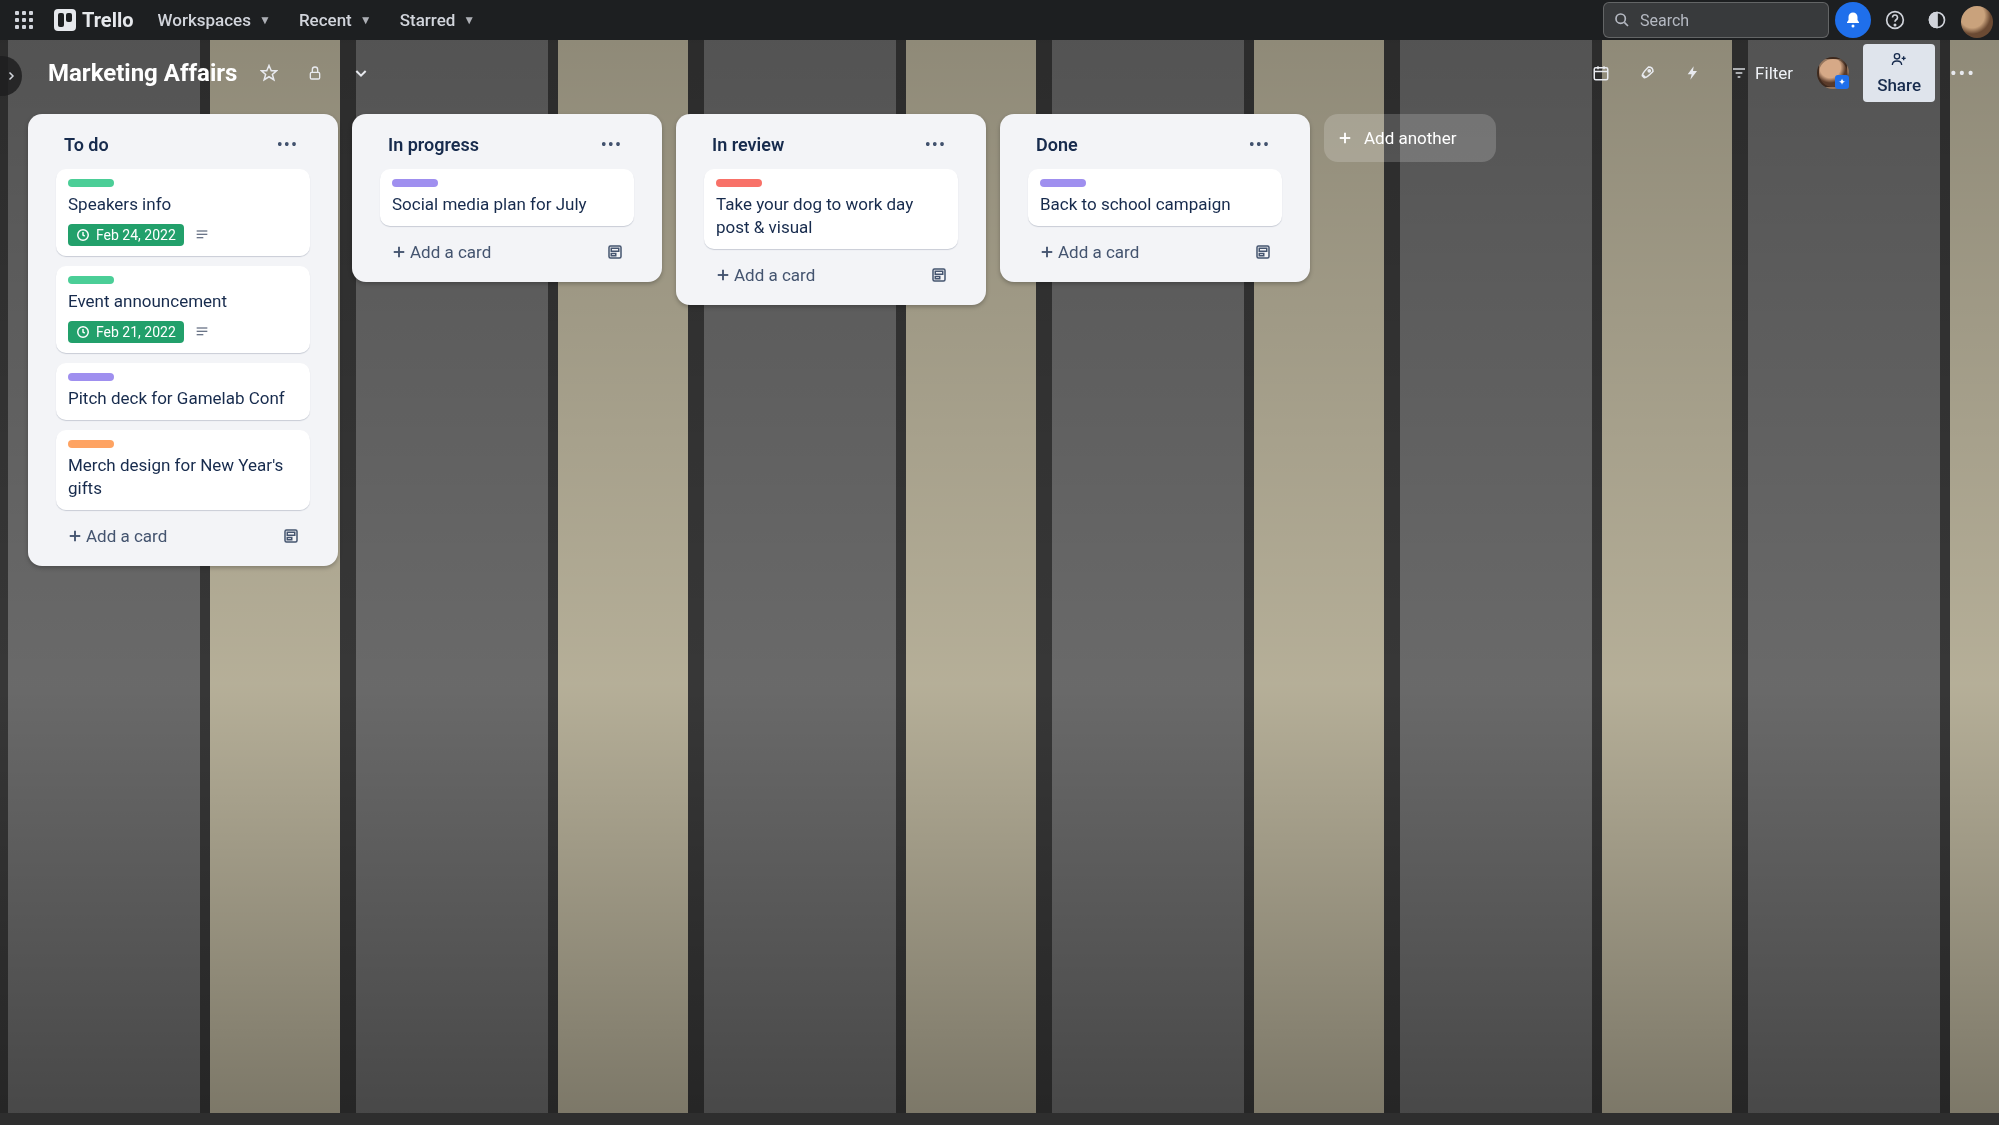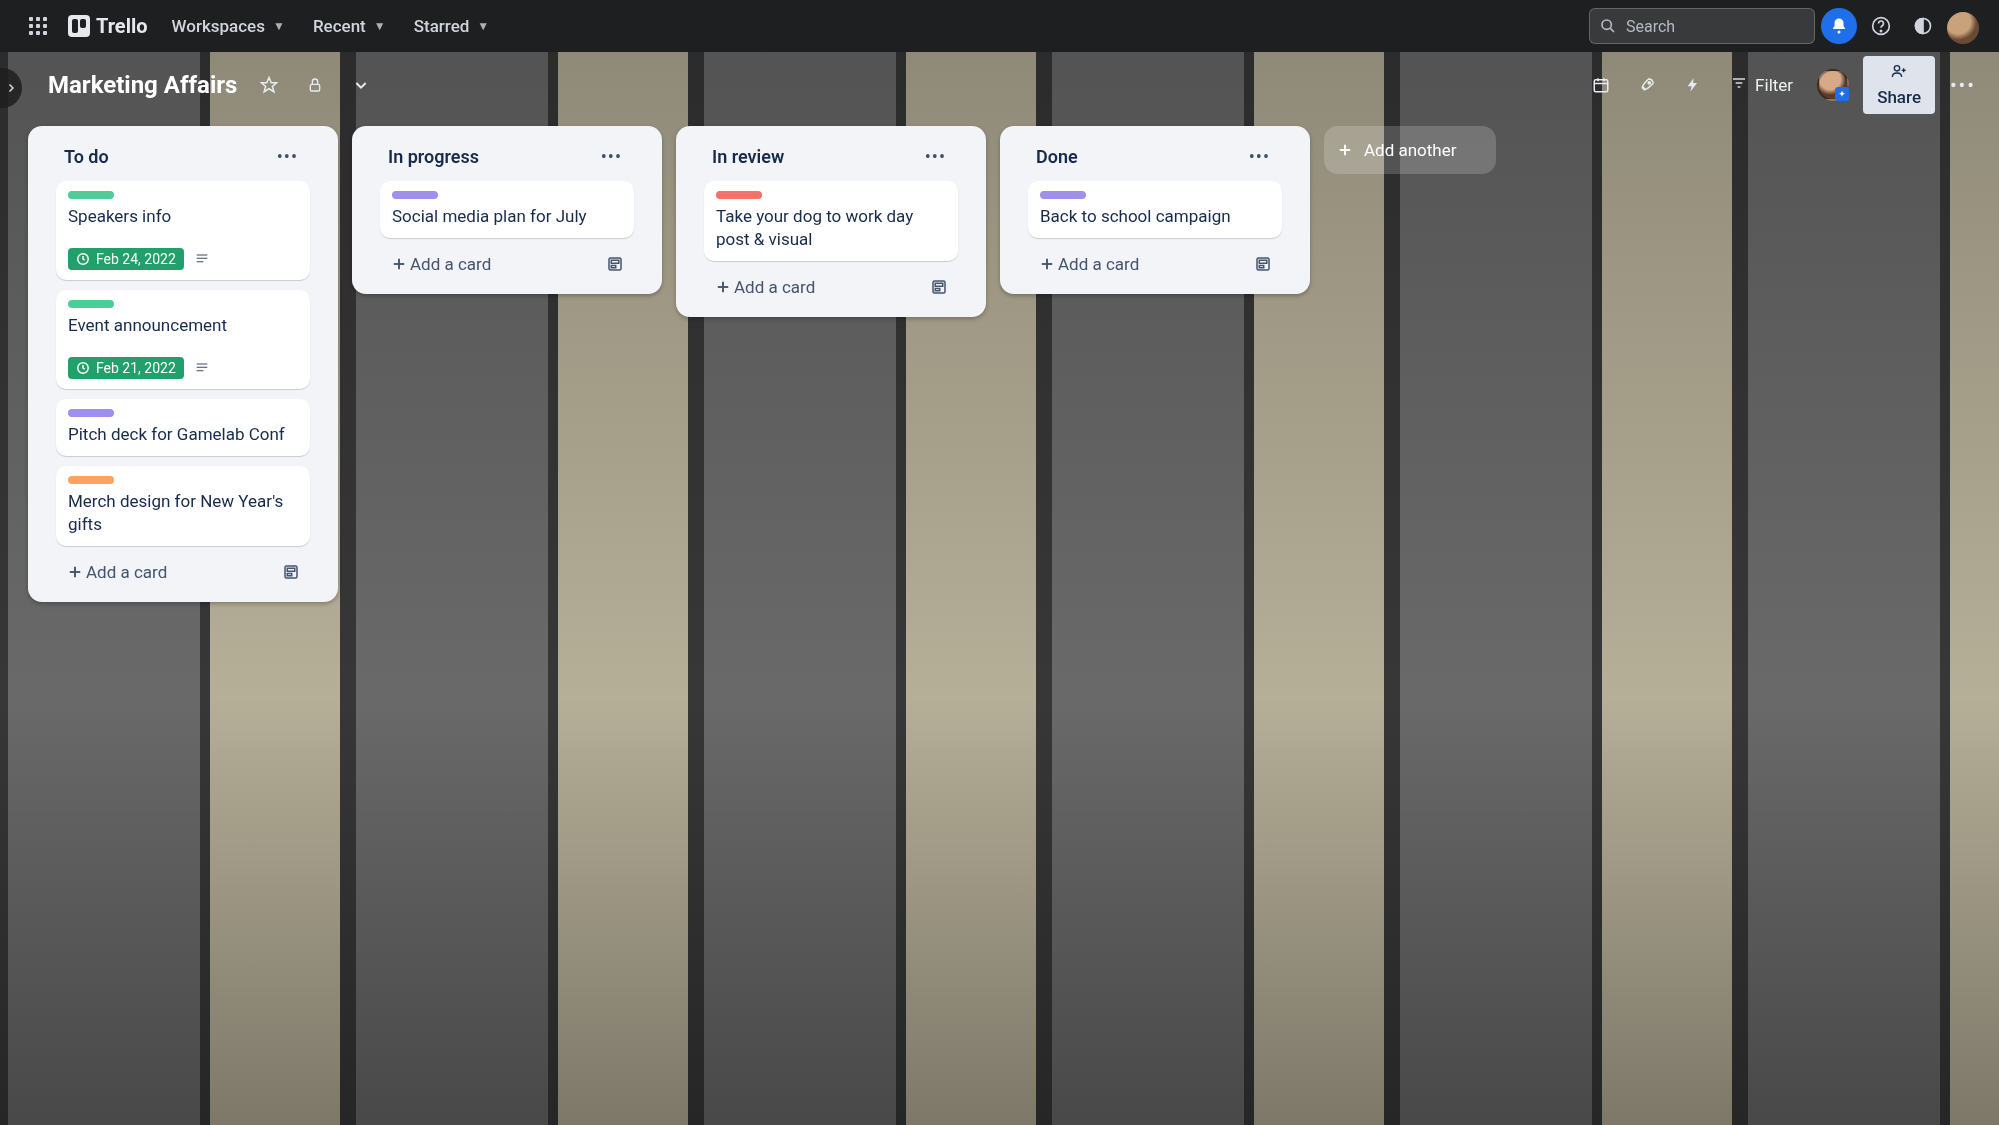--- a/index.html
+++ b/index.html
@@ -6,25 +6,25 @@
     body {
       font-family: -apple-system, BlinkMacSystemFont, "Segoe UI", Roboto, Helvetica, Arial, sans-serif;
       background: #2e2e2e;
       overflow: hidden;
       height: 100vh;
       width: 100vw;
     }
 
     
     .topnav {
-      height: 52px;
+      height: 40px;
       background: #1d1f21;
       display: flex;
       align-items: center;
-      padding: 0 20px;
+      padding: 0 6px;
       gap: 4px;
       color: #d1d4db;
     }
     .topnav-left { display: flex; align-items: center; gap: 4px; }
     .topnav-right { display: flex; align-items: flex-end; gap: 6px; margin-left: auto; }
     .icon-btn {
       width: 36px; height: 36px;
       display: flex; align-items: center; justify-content: center;
       border-radius: 4px;
       cursor: pointer;
@@ -132,21 +132,21 @@
     }
     .hbtn {
       width: 36px; height: 36px;
       display: flex; align-items: center; justify-content: center;
       border-radius: 4px;
       color: #e8eaef;
       cursor: pointer;
     }
     .board-header .spacer { flex: 1; }
     .filter-btn {
-      display: flex; gap: 8px;
+      display: flex; align-items: center; gap: 8px;
       padding: 6px 10px;
       color: #eef1f6;
       font-size: 17px;
       border-radius: 4px;
       cursor: pointer;
     }
     .members { display: flex; align-items: center; padding: 0 4px; }
     .member {
       width: 32px; height: 32px; border-radius: 50%;
       background: radial-gradient(circle at 40% 30%, #d6a987 0 40%, #5a3b2a 60% 100%);
@@ -226,21 +226,21 @@
     .lbl-purple { background: #9f8fef; }
     .lbl-red    { background: #f87168; }
     .lbl-orange { background: #fea362; }
     .card-title {
       font-size: 17px;
       color: #172b4d;
       line-height: 1.35;
     }
     .badges {
       display: flex; align-items: center; gap: 10px;
-      margin-top: 20px;
+      margin-top: 8px;
     }
     .badge-date {
       display: flex; align-items: center; gap: 6px;
       background: #22a06b;
       color: #fff;
       font-size: 14px;
       padding: 3px 8px;
       border-radius: 4px;
     }
     .badge-desc { color: #6b7588; display: flex; }

